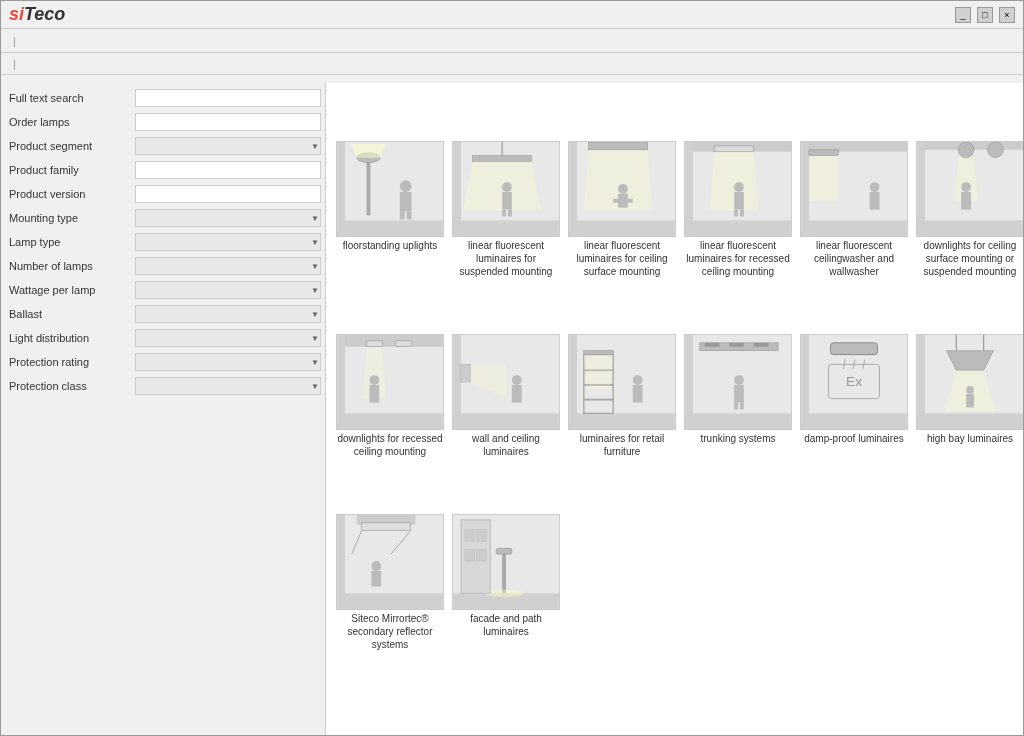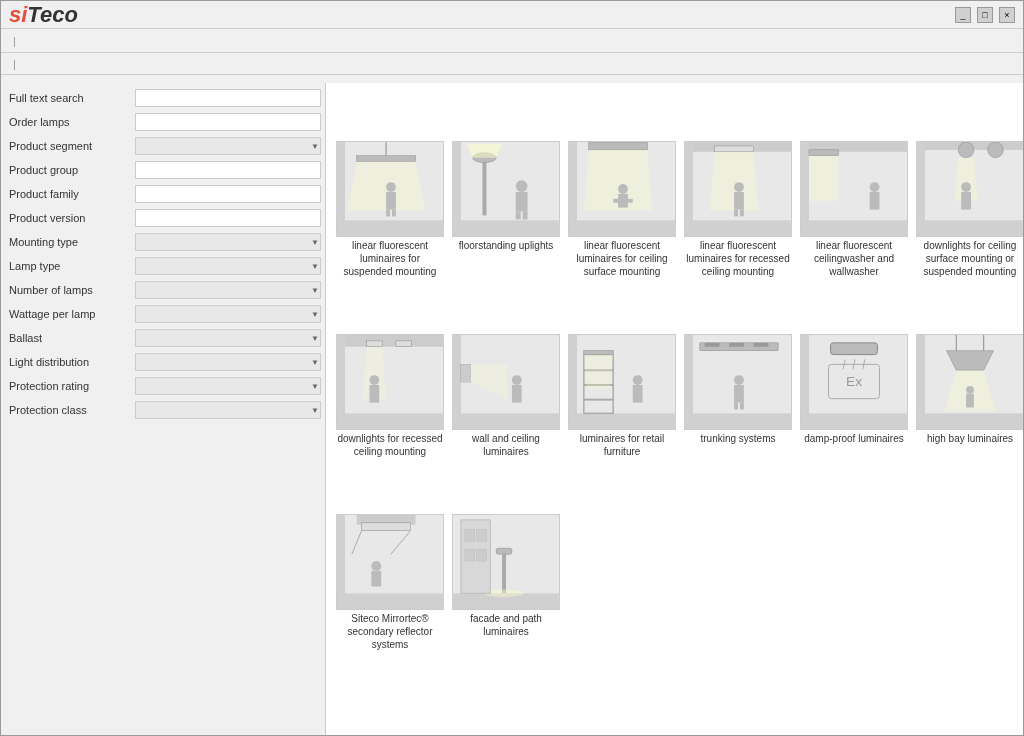--- a/index.html
+++ b/index.html
@@ -2,21 +2,21 @@
 <html><head>
   <meta charset="utf-8">
   <style>
     * { margin: 0; padding: 0; box-sizing: border-box; }
     body { font-family: Arial, sans-serif; font-size: 11px; background: #c0c0c0; width: 1024px; height: 736px; overflow: hidden; }
 
     .window { width: 1024px; height: 736px; background: #f0f0f0; border: 1px solid #999; display: flex; flex-direction: column; }
 
     .title-bar { background: #f0f0f0; border-bottom: 1px solid #ccc; display: flex; align-items: center; justify-content: space-between; padding: 4px 8px; height: 28px; }
     .title-bar-left { display: flex; align-items: center; gap: 8px; }
-    .logo { font-size: 22px; font-weight: bold; color: #333; font-style: italic; }
+    .logo { font-size: 18px; font-weight: bold; color: #333; font-style: italic; }
     .logo span.si { color: #e74c3c; }
     .title-text { font-size: 13px; }
     .title-bar-right { display: flex; gap: 6px; }
     .win-btn { width: 16px; height: 16px; background: #d0d0d0; border: 1px solid #999; font-size: 9px; display: flex; align-items: center; justify-content: center; cursor: pointer; }
 
     .nav-bar { background: #f0f0f0; border-bottom: 1px solid #ccc; padding: 2px 8px; display: flex; align-items: center; justify-content: space-between; height: 24px; }
     .nav-links { display: flex; gap: 4px; align-items: center; }
     .nav-link { color: #333; text-decoration: none; cursor: pointer; font-size: 11px; }
     .nav-link.active { color: #e74c3c; border-bottom: 2px solid #e74c3c; }
     .nav-sep { color: #999; }
@@ -100,24 +100,20 @@
           <input type="text" class="filter-input" style="">
         </div>
         <div class="filter-row">
           <div class="filter-label">Product segment</div>
           <div class="filter-select-wrap">
             <select><option value=""></option></select>
             <span class="arrow">▼</span>
           </div>
         </div>
         <div class="filter-row">
-          <div class="filter-label">Product group</div>
-          <input type="text" class="filter-input" style="">
-        </div>
-        <div class="filter-row">
           <div class="filter-label">Product family</div>
           <input type="text" class="filter-input" style="">
         </div>
         <div class="filter-row">
           <div class="filter-label">Product version</div>
           <input type="text" class="filter-input" style="">
         </div>
         <div class="filter-row">
           <div class="filter-label">Mounting type</div>
           <div class="filter-select-wrap">
@@ -172,58 +168,58 @@
           <div class="filter-select-wrap">
             <select><option value=""></option></select>
             <span class="arrow">▼</span>
           </div>
         </div>
       </div>
 
     <div class="content-area">
       <div class="grid" id="product-grid">
       <div class="grid-item">
+            <div class="thumb">
+              <svg viewBox="0 0 108 96" xmlns="http://www.w3.org/2000/svg">
+      <rect width="108" height="96" fill="#e8e8e8"></rect>
+      <rect x="0" y="80" width="108" height="16" fill="#d0d0d0"></rect>
+      <rect x="0" y="0" width="8" height="96" fill="#d0d0d0"></rect>
+
+      <rect x="30" y="20" width="4" height="55" fill="#aaa"></rect>
+      <ellipse cx="32" cy="16" rx="12" ry="5" fill="#bbb" stroke="#888" stroke-width="0.5"></ellipse>
+
+      <polygon points="20,16 44,16 50,2 14,2" fill="rgba(255,255,200,0.5)"></polygon>
+
+      <ellipse cx="70" cy="45" rx="6" ry="6" fill="#bbb"></ellipse>
+      <rect x="64" y="51" width="12" height="20" fill="#bbb"></rect>
+      <rect x="64" y="71" width="5" height="8" fill="#bbb"></rect>
+      <rect x="71" y="71" width="5" height="8" fill="#bbb"></rect>
+    </svg>
+            </div>
+            <div class="thumb-label">floorstanding uplights</div>
+          </div>
+          <div class="grid-item">
             <div class="thumb">
               <svg viewBox="0 0 108 96" xmlns="http://www.w3.org/2000/svg">
       <rect width="108" height="96" fill="#e8e8e8"></rect>
       <rect x="0" y="80" width="108" height="16" fill="#d0d0d0"></rect>
       <rect x="0" y="0" width="8" height="96" fill="#d0d0d0"></rect>
 
       <line x1="50" y1="0" x2="50" y2="14" stroke="#888" stroke-width="1"></line>
       <rect x="20" y="14" width="60" height="6" fill="#bbb" stroke="#888" stroke-width="0.5"></rect>
 
       <polygon points="20,20 80,20 90,70 10,70" fill="rgba(255,255,200,0.3)"></polygon>
 
       <ellipse cx="55" cy="46" rx="5" ry="5" fill="#bbb"></ellipse>
       <rect x="50" y="51" width="10" height="18" fill="#bbb"></rect>
       <rect x="50" y="69" width="4" height="7" fill="#bbb"></rect>
       <rect x="56" y="69" width="4" height="7" fill="#bbb"></rect>
     </svg>
             </div>
             <div class="thumb-label">linear fluorescent luminaires for suspended mounting</div>
-          </div>
-          <div class="grid-item">
-            <div class="thumb">
-              <svg viewBox="0 0 108 96" xmlns="http://www.w3.org/2000/svg">
-      <rect width="108" height="96" fill="#e8e8e8"></rect>
-      <rect x="0" y="80" width="108" height="16" fill="#d0d0d0"></rect>
-      <rect x="0" y="0" width="8" height="96" fill="#d0d0d0"></rect>
-
-      <rect x="30" y="20" width="4" height="55" fill="#aaa"></rect>
-      <ellipse cx="32" cy="16" rx="12" ry="5" fill="#bbb" stroke="#888" stroke-width="0.5"></ellipse>
-
-      <polygon points="20,16 44,16 50,2 14,2" fill="rgba(255,255,200,0.5)"></polygon>
-
-      <ellipse cx="70" cy="45" rx="6" ry="6" fill="#bbb"></ellipse>
-      <rect x="64" y="51" width="12" height="20" fill="#bbb"></rect>
-      <rect x="64" y="71" width="5" height="8" fill="#bbb"></rect>
-      <rect x="71" y="71" width="5" height="8" fill="#bbb"></rect>
-    </svg>
-            </div>
-            <div class="thumb-label">floorstanding uplights</div>
           </div>
           <div class="grid-item">
             <div class="thumb">
               <svg viewBox="0 0 108 96" xmlns="http://www.w3.org/2000/svg">
       <rect width="108" height="96" fill="#e8e8e8"></rect>
       <rect x="0" y="80" width="108" height="16" fill="#d0d0d0"></rect>
       <rect x="0" y="0" width="8" height="96" fill="#d0d0d0"></rect>
 
       <rect x="20" y="0" width="60" height="8" fill="#bbb" stroke="#888" stroke-width="0.5"></rect>
 

